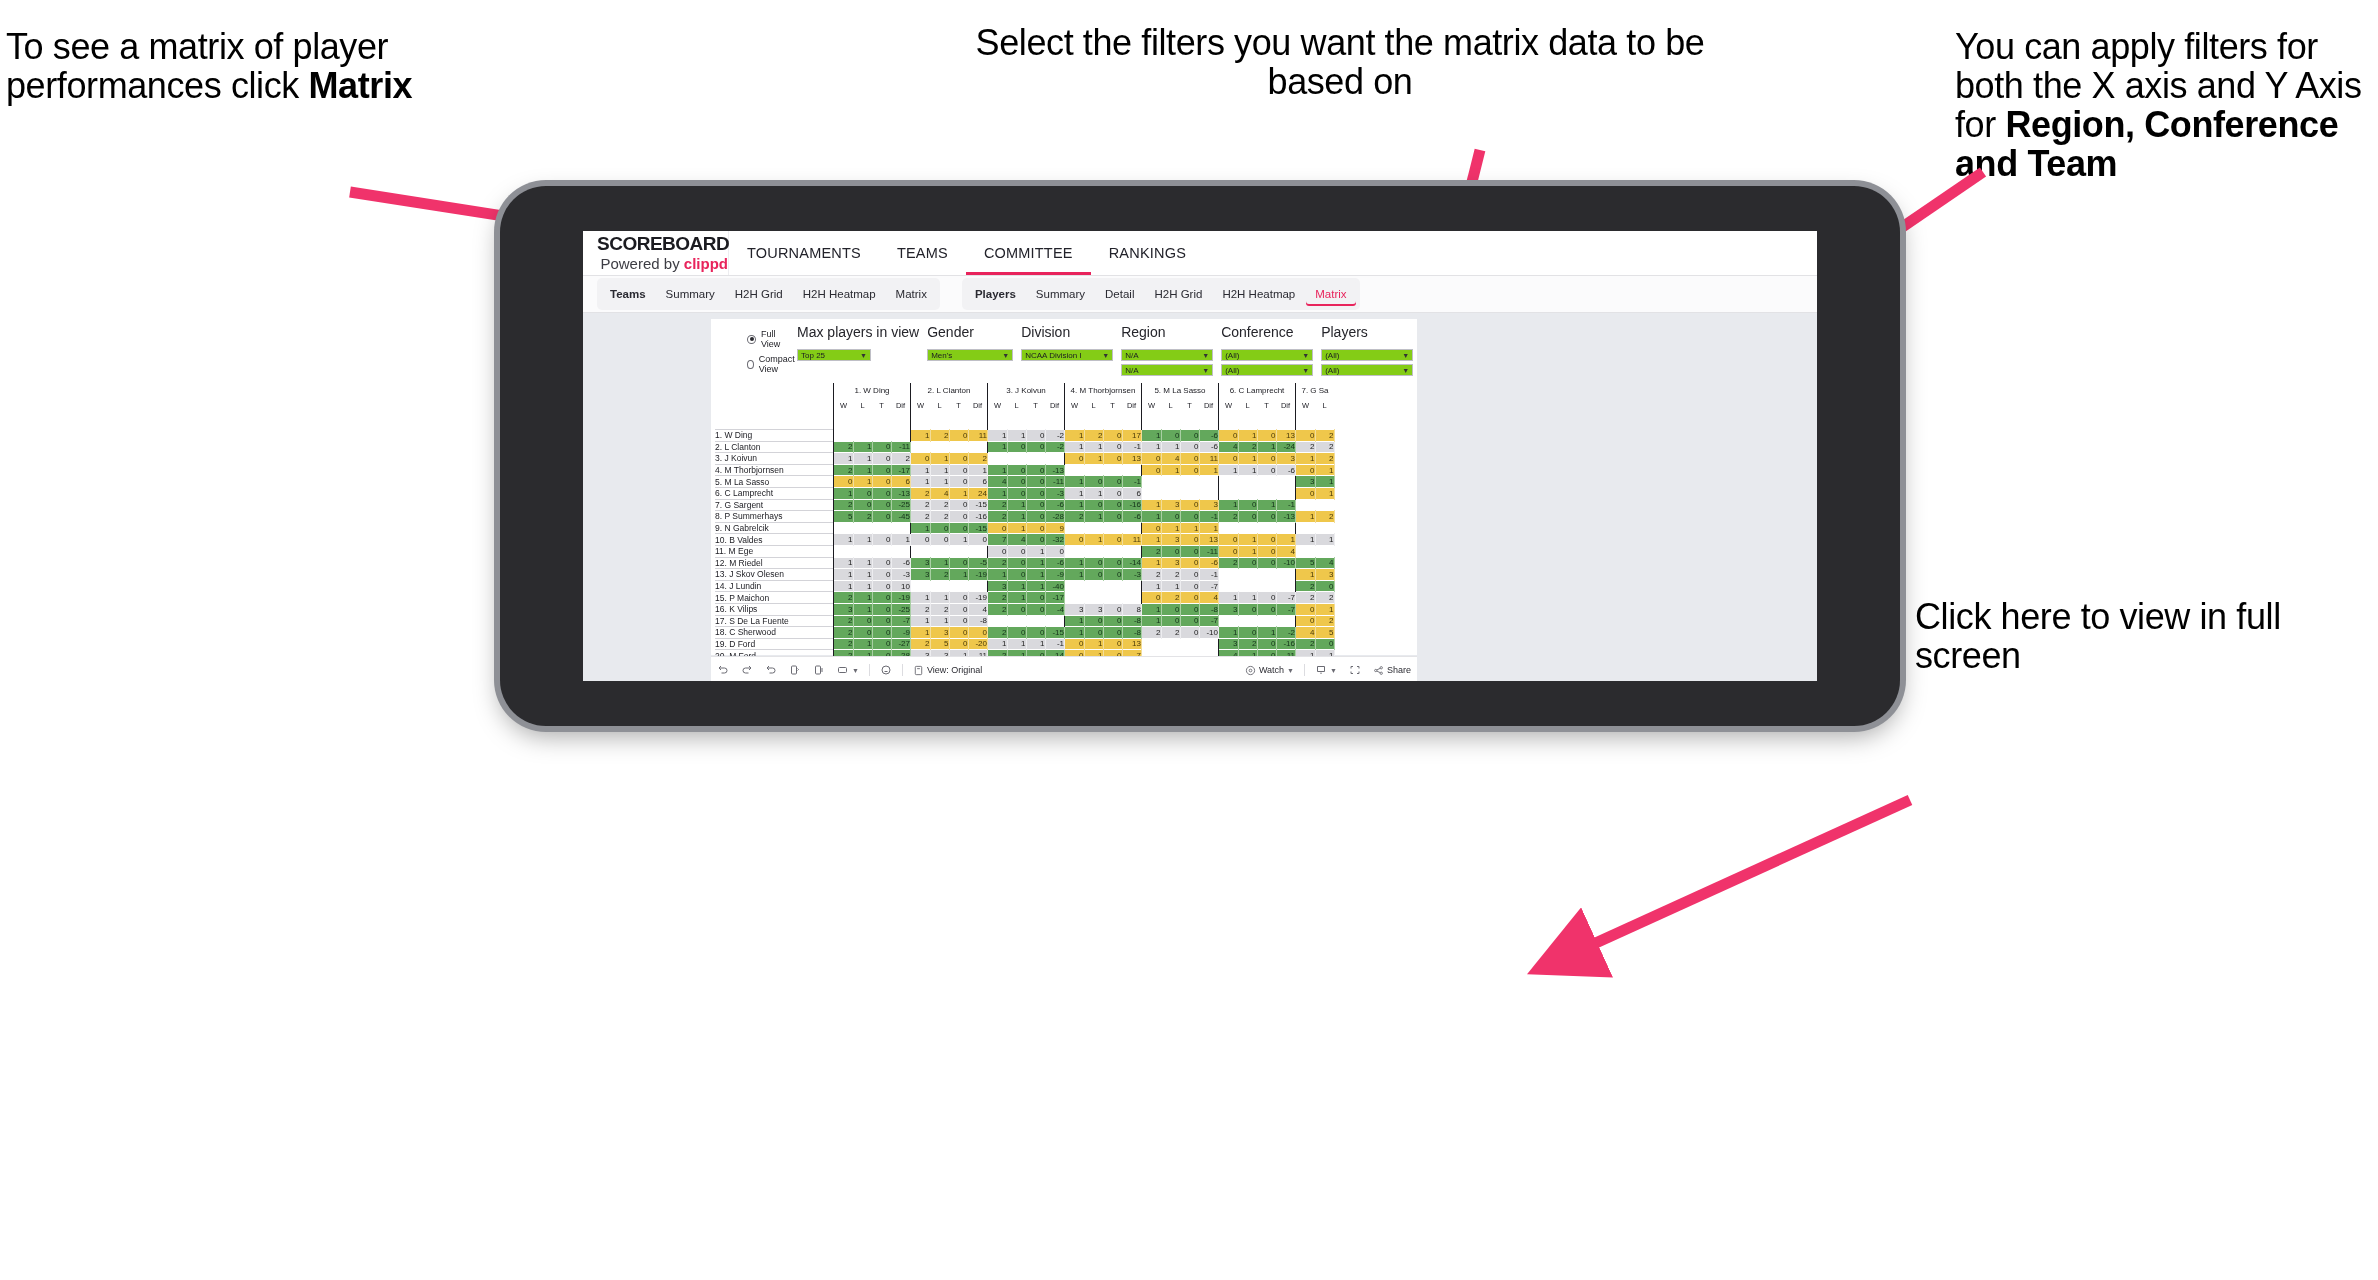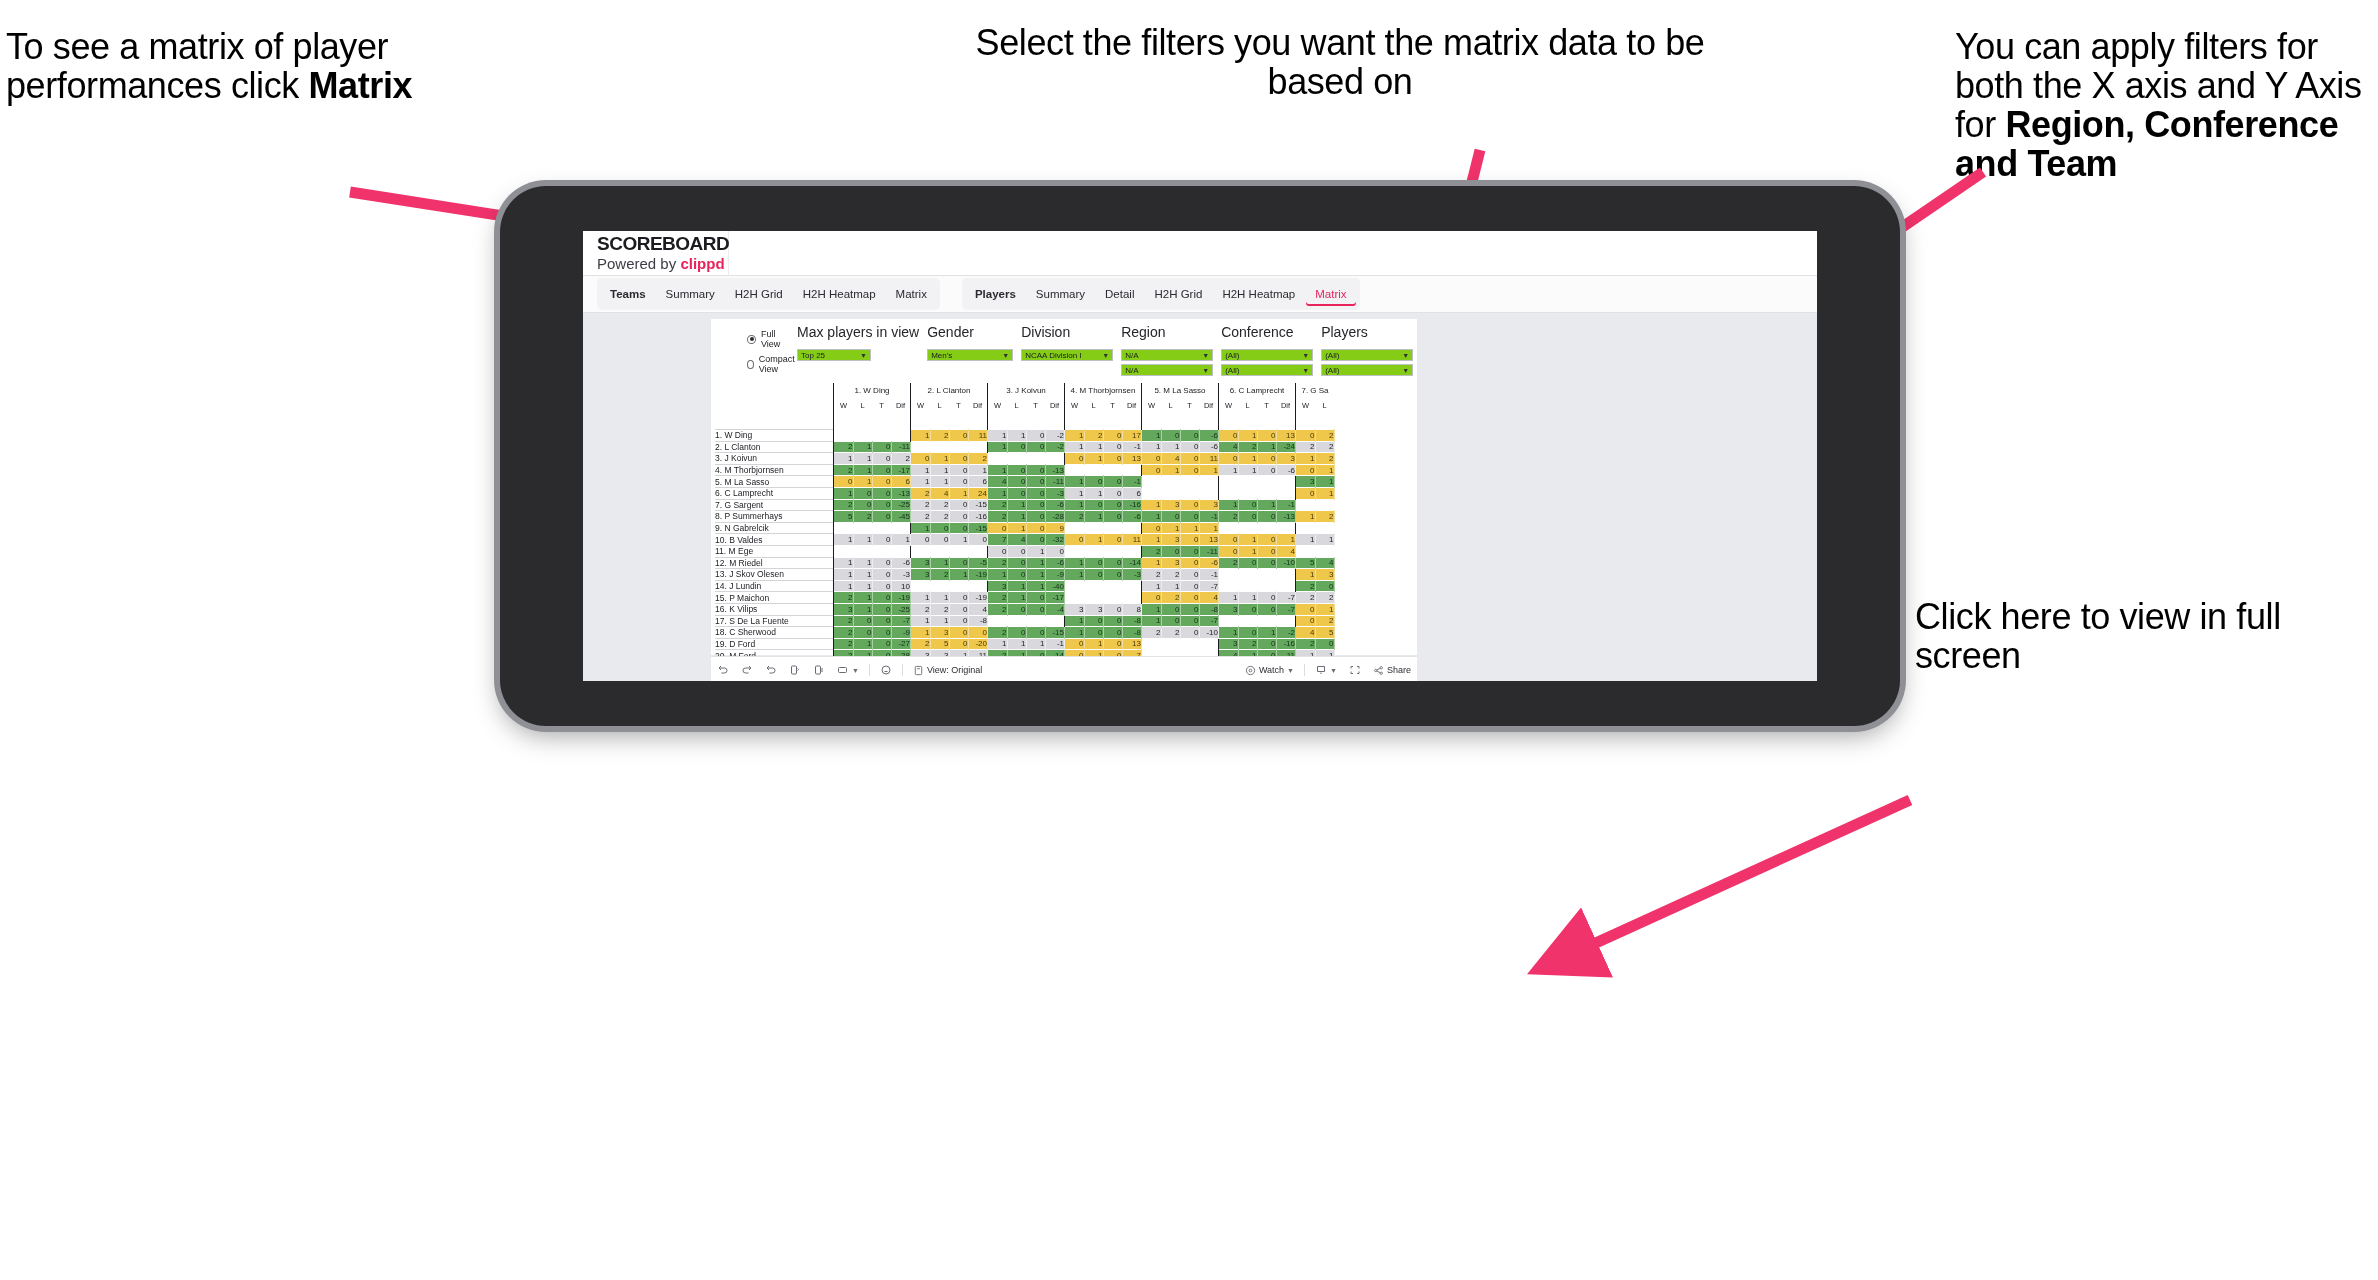--- a/index.html
+++ b/index.html
@@ -19,21 +19,21 @@
   svg#arrows{position:absolute;left:0;top:0;width:2378px;height:1280px;pointer-events:none;}
 
   
   #tablet{position:absolute;left:500px;top:186px;width:1400px;height:540px;}
   #tablet-shell{position:absolute;left:0;top:0;width:1400px;height:540px;
     background:#2b2b2e;border-radius:46px;
     box-shadow:0 0 0 6px #8e9096, 0 10px 26px rgba(0,0,0,.35);}
   #tablet-screen{position:absolute;left:83px;top:45px;width:1234px;height:450px;background:#ffffff;overflow:hidden;}
 
   
-  #app-topbar{height:44px;background:#fff;display:flex;align-items:stretch;border-bottom:1px solid #e2e2e5;}
+  #app-topbar{height:44px;background:#fff;display:flex;align-items:stretch;border-bottom:1px solid #e2e2e5;text-align:right;}
   #brand{width:146px;display:flex;flex-direction:column;justify-content:center;padding-left:14px;box-sizing:border-box;border-right:1px solid #ededf0;}
   #brand .bname{font-size:19px;font-weight:bold;letter-spacing:-0.5px;color:#1b1b20;line-height:1;font-family:"Liberation Sans",sans-serif;}
   #brand .bsub{font-size:15px;color:#3d3d44;margin-top:2px;}
   #brand .bsub .clippd{color:#e8245c;font-weight:bold;}
   .topnav{display:flex;align-items:center;}
   .topnav-item{font-size:14.5px;color:#22222a;padding:0 18px;line-height:44px;letter-spacing:.2px;}
   .topnav-item.active{box-shadow:inset 0 -3px 0 #e8245c;}
 
   #app-tabbar{height:36px;background:#fbfbfc;display:flex;align-items:center;border-bottom:1px solid #e2e2e5;padding-left:14px;gap:4px;}
   .tabgroup{display:flex;align-items:center;gap:2px;background:#f2f2f4;border-radius:5px;padding:2px 4px;height:28px;}
@@ -119,20 +119,26 @@
 </svg>
 
 <div id="tablet">
   <div id="tablet-shell"></div>
   <div id="tablet-screen">
 
     <div id="app-topbar">
       <div id="brand">
         <div class="bname">SCOREBOARD</div>
         <div class="bsub"><span>Powered by </span><span class="clippd">clippd</span></div>
+      </div>
+      <div class="topnav">
+        <div class="topnav-item">TOURNAMENTS</div>
+        <div class="topnav-item">TEAMS</div>
+        <div class="topnav-item active">COMMITTEE</div>
+        <div class="topnav-item">RANKINGS</div>
       </div>
     </div>
 
     <div id="app-tabbar">
       <div class="tabgroup">
         <span class="tab lead">Teams</span>
         <span class="tab">Summary</span>
         <span class="tab">H2H Grid</span>
         <span class="tab">H2H Heatmap</span>
         <span class="tab">Matrix</span>

